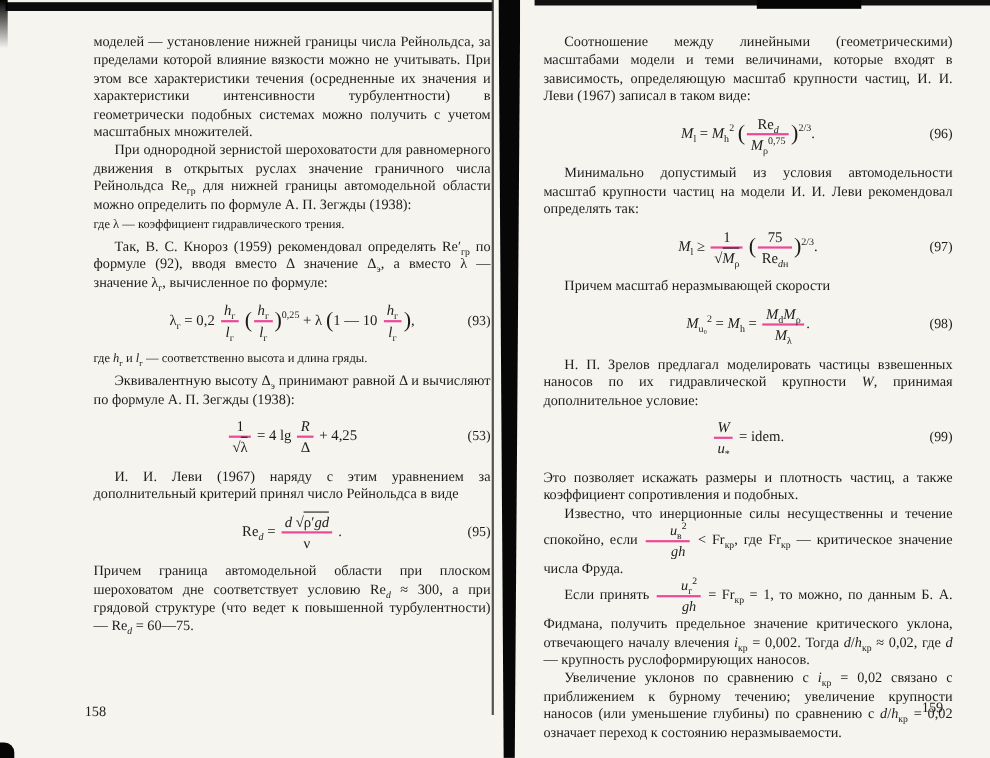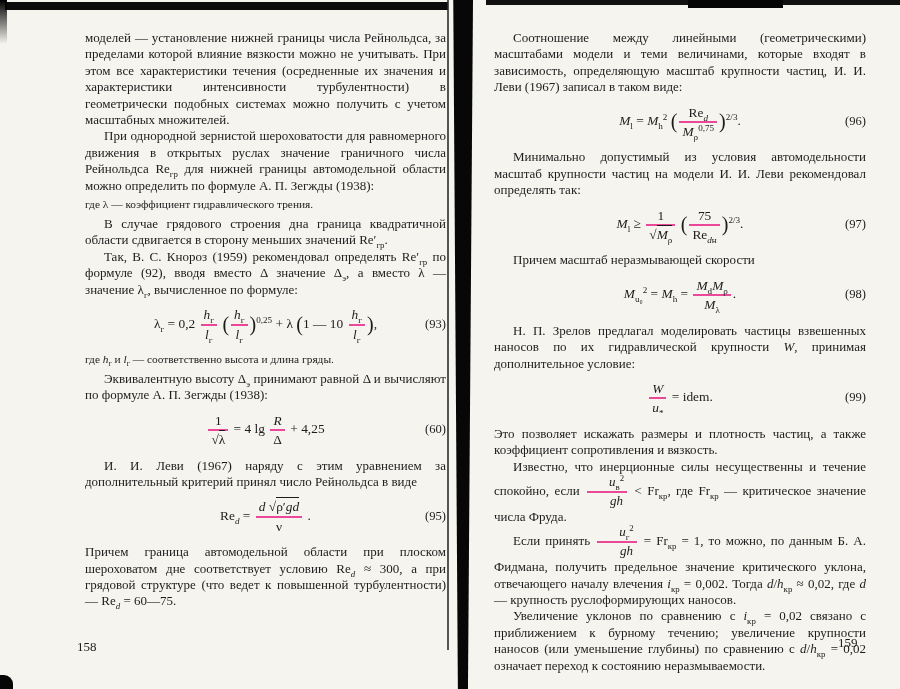--- a/index.html
+++ b/index.html
@@ -52,40 +52,39 @@
   <div class="top-blob"></div>
   <div class="gutter"></div>
   <div class="edge-line"></div>
   <div class="corner-tl"></div>
   <div class="corner-bl"></div>
 
   <div class="col" id="left-col">
       <div class="par">моделей — установление нижней границы числа Рейнольдса, за пределами которой влияние вязкости можно не учитывать. При этом все характеристики течения (осредненные их значения и характеристики интенсивности турбулентности) в геометрически подобных системах можно получить с учетом масштабных множителей.</div>
       <div class="par ind">При однородной зернистой шероховатости для равномерного движения в открытых руслах значение граничного числа Рейнольдса Re<sub>гр</sub> для нижней границы автомодельной области можно определить по формуле А. П. Зегжды (1938):</div>
       <div class="par note">где λ — коэффициент гидравлического трения.</div>
-      <div class="par ind">В случае грядового строения дна граница квадратичной области сдвигается в сторону меньших значений Re′<sub>гр</sub>.</div>
       <div class="par ind">Так, В. С. Кнороз (1959) рекомендовал определять Re′<sub>гр</sub> по формуле (92), вводя вместо Δ значение Δ<sub>э</sub>, а вместо λ — значение λ<sub>г</sub>, вычисленное по формуле:</div>
       <div class="eq"><span class="eq-body">λ<sub>г</sub> = 0,2 <span class="fr"><span class="fn"><i>h</i><sub>г</sub></span><span class="fd"><i>l</i><sub>г</sub></span></span> <span class="bp">(</span><span class="fr"><span class="fn"><i>h</i><sub>г</sub></span><span class="fd"><i>l</i><sub>г</sub></span></span><span class="bp">)</span><sup>0,25</sup> + λ <span class="bp">(</span>1 — 10 <span class="fr"><span class="fn"><i>h</i><sub>г</sub></span><span class="fd"><i>l</i><sub>г</sub></span></span><span class="bp">)</span>,</span><span class="eq-no">(93)</span></div>
       <div class="par note">где <i>h</i><sub>г</sub> и <i>l</i><sub>г</sub> — соответственно высота и длина гряды.</div>
       <div class="par ind">Эквивалентную высоту Δ<sub>э</sub> принимают равной Δ и вычисляют по формуле А. П. Зегжды (1938):</div>
-      <div class="eq"><span class="eq-body"><span class="fr"><span class="fn">1</span><span class="fd"><span class="sq">√<span class="ov">λ</span></span></span></span> = 4 lg <span class="fr"><span class="fn"><i>R</i></span><span class="fd">Δ</span></span> + 4,25</span><span class="eq-no">(60)</span></div>
+      <div class="eq"><span class="eq-body"><span class="fr"><span class="fn">1</span><span class="fd"><span class="sq">√<span class="ov">λ</span></span></span></span> = 4 lg <span class="fr"><span class="fn"><i>R</i></span><span class="fd">Δ</span></span> + 4,25</span><span class="eq-no">(53)</span></div>
       <div class="par ind">И. И. Леви (1967) наряду с этим уравнением за дополнительный критерий принял число Рейнольдса в виде</div>
       <div class="eq"><span class="eq-body">Re<sub><i>d</i></sub> = <span class="fr"><span class="fn"><i>d</i> <span class="sq">√<span class="ov">ρ′<i>gd</i></span></span></span><span class="fd">ν</span></span> .</span><span class="eq-no">(95)</span></div>
       <div class="par">Причем граница автомодельной области при плоском шероховатом дне соответствует условию Re<sub><i>d</i></sub> ≈ 300, а при грядовой структуре (что ведет к повышенной турбулентности) — Re<sub><i>d</i></sub> = 60—75.</div>
     </div>
   <div class="col" id="right-col">
       <div class="par ind">Соотношение между линейными (геометрическими) масштабами модели и теми величинами, которые входят в зависимость, определяющую масштаб крупности частиц, И. И. Леви (1967) записал в таком виде:</div>
       <div class="eq"><span class="eq-body"><i>M</i><sub>l</sub> = <i>M</i><sub>h</sub><sup>2</sup> <span class="bp">(</span><span class="fr"><span class="fn">Re<sub><i>d</i></sub></span><span class="fd"><i>M</i><sub>ρ</sub><sup>0,75</sup></span></span><span class="bp">)</span><sup>2/3</sup>.</span><span class="eq-no">(96)</span></div>
       <div class="par ind">Минимально допустимый из условия автомодельности масштаб крупности частиц на модели И. И. Леви рекомендовал определять так:</div>
       <div class="eq"><span class="eq-body"><i>M</i><sub>l</sub> ≥ <span class="fr"><span class="fn">1</span><span class="fd"><span class="sq">√<span class="ov"><i>M</i><sub>ρ</sub></span></span></span></span> <span class="bp">(</span><span class="fr"><span class="fn">75</span><span class="fd">Re<sub><i>d</i>н</sub></span></span><span class="bp">)</span><sup>2/3</sup>.</span><span class="eq-no">(97)</span></div>
       <div class="par ind">Причем масштаб неразмывающей скорости</div>
       <div class="eq"><span class="eq-body"><i>M</i><sub>u₀</sub><sup>2</sup> = <i>M</i><sub>h</sub> = <span class="fr"><span class="fn"><i>M</i><sub>d</sub><i>M</i><sub>ρ</sub></span><span class="fd"><i>M</i><sub>λ</sub></span></span>.</span><span class="eq-no">(98)</span></div>
       <div class="par ind">Н. П. Зрелов предлагал моделировать частицы взвешенных наносов по их гидравлической крупности <i>W</i>, принимая дополнительное условие:</div>
       <div class="eq"><span class="eq-body"><span class="fr"><span class="fn"><i>W</i></span><span class="fd"><i>u</i><sub>*</sub></span></span> = idem.</span><span class="eq-no">(99)</span></div>
-      <div class="par">Это позволяет искажать размеры и плотность частиц, а также коэффициент сопротивления и вязкость.</div>
+      <div class="par">Это позволяет искажать размеры и плотность частиц, а также коэффициент сопротивления и подобных.</div>
       <div class="par ind">Известно, что инерционные силы несущественны и течение спокойно, если <span class="fr"><span class="fn"><i>u</i><sub>в</sub><sup>2</sup></span><span class="fd"><i>gh</i></span></span> &lt; Fr<sub>кр</sub>, где Fr<sub>кр</sub> — критическое значение числа Фруда.</div>
       <div class="par ind">Если принять <span class="fr"><span class="fn"><i>u</i><sub>г</sub><sup>2</sup></span><span class="fd"><i>gh</i></span></span> = Fr<sub>кр</sub> = 1, то можно, по данным Б. А. Фидмана, получить предельное значение критического уклона, отвечающего началу влечения <i>i</i><sub>кр</sub> = 0,002. Тогда <i>d</i>/<i>h</i><sub>кр</sub> ≈ 0,02, где <i>d</i> — крупность руслоформирующих наносов.</div>
       <div class="par ind">Увеличение уклонов по сравнению с <i>i</i><sub>кр</sub> = 0,02 связано с приближением к бурному течению; увеличение крупности наносов (или уменьшение глубины) по сравнению с <i>d</i>/<i>h</i><sub>кр</sub> = 0,02 означает переход к состоянию неразмываемости.</div>
     </div>
 
   <span class="pagenum" id="pagenum-left">158</span>
   <span class="pagenum" id="pagenum-right">159</span>
 </div>
 
 </body></html>

